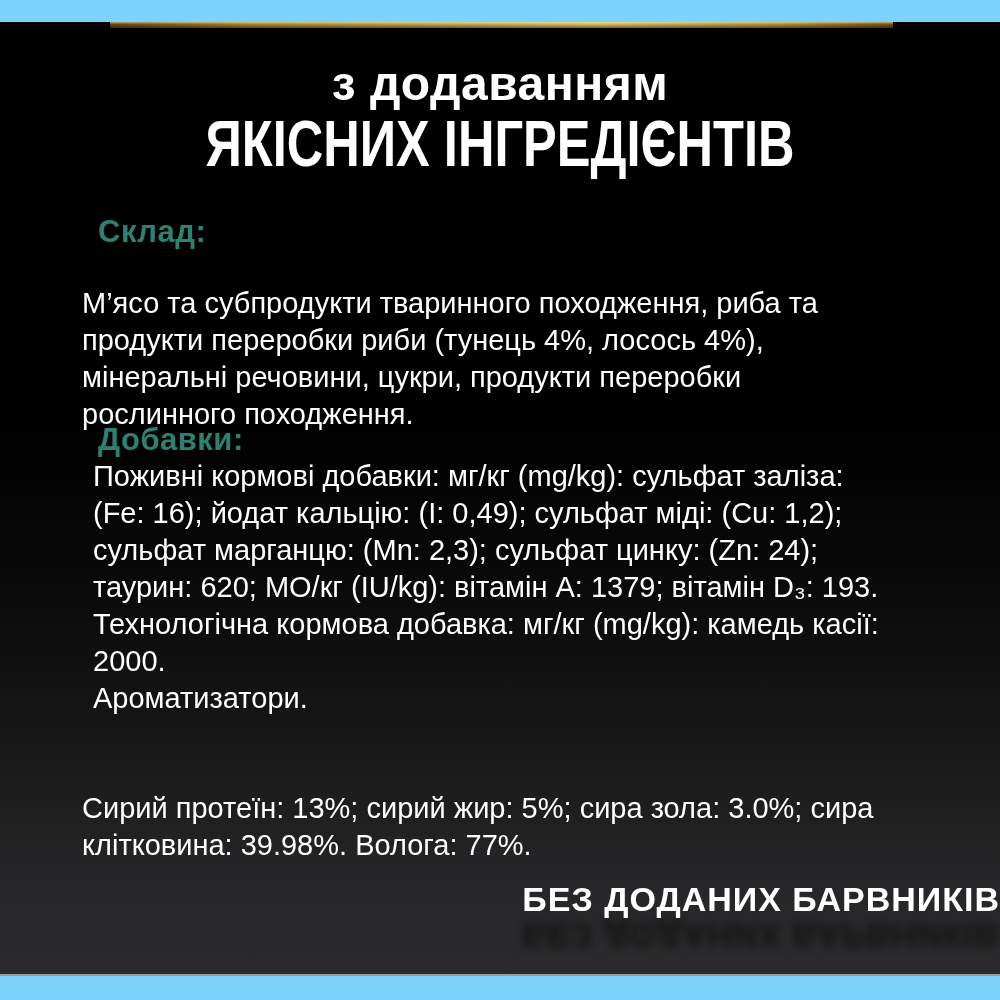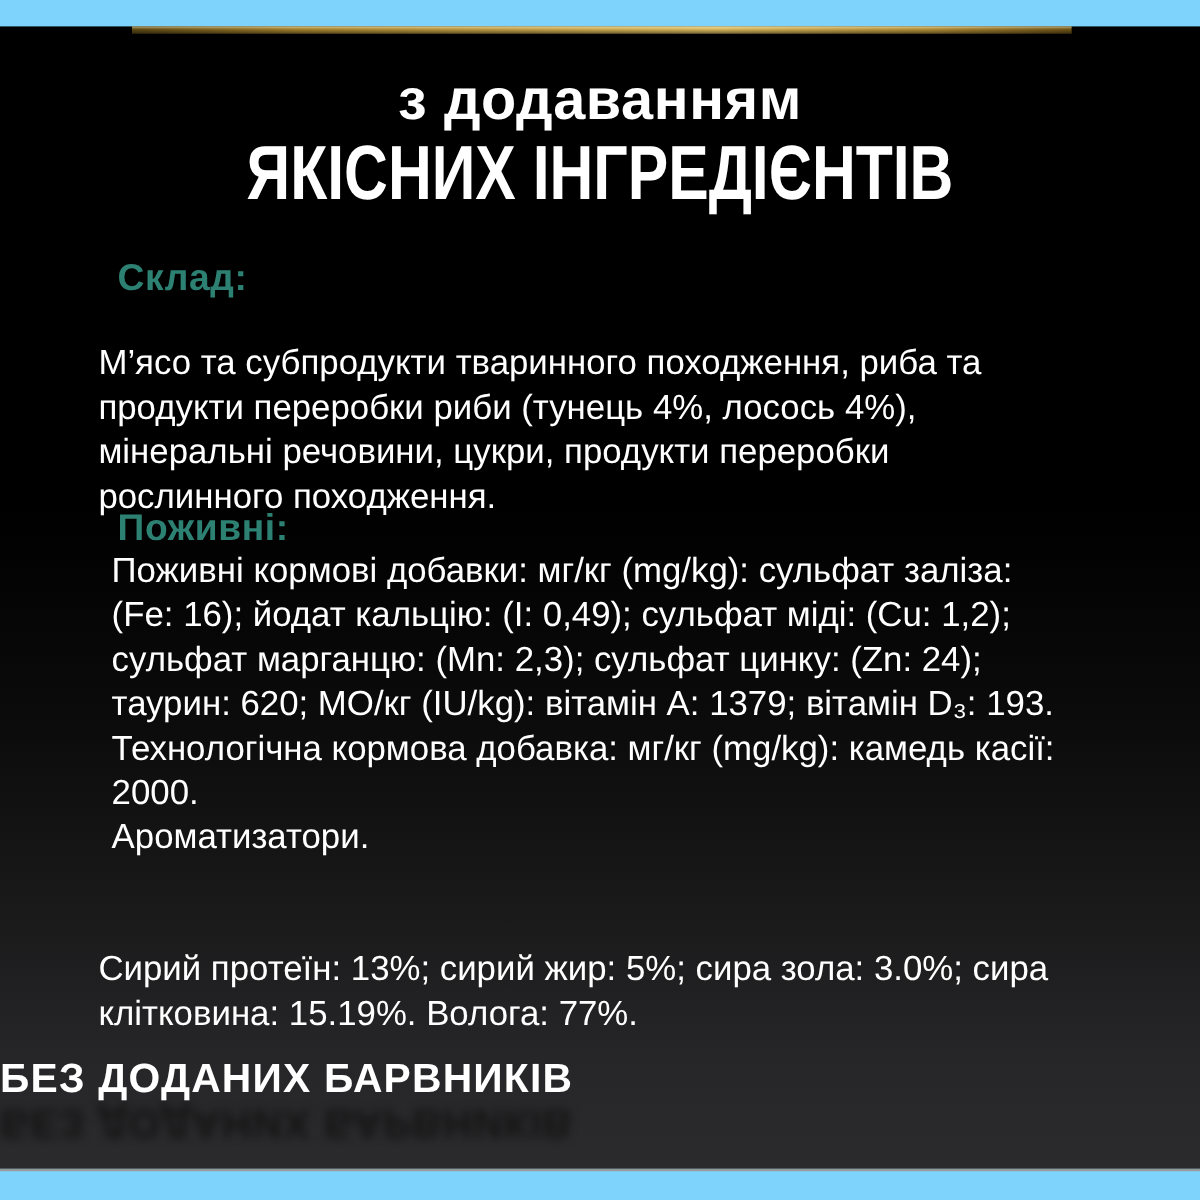--- a/index.html
+++ b/index.html
@@ -92,21 +92,21 @@
   .b-composition { top: 222px; margin-top: 41px; }
   .h-additives   { top: 386px; }
   .b-additives   { top: 436px; margin-left: 11px; }
   .h-nutrients   { top: 722px; }
   .b-nutrients   { top: 768px; }
   .footer-claim {
     position: absolute;
     left: 0;
     top: 860px;
     width: 100%;
-    text-align: left;
+    text-align: right;
     color: #ffffff;
     font-size: 34px;
     font-weight: bold;
     letter-spacing: 1px;
     line-height: 1;
   }
   .footer-claim.reflection {
     top: 897px;
     transform: scaleY(-1);
     color: #0d0d0d;
@@ -125,29 +125,29 @@
     <div class="title-sub">з додаванням</div>
 
     <div class="title-main">ЯКІСНИХ ІНГРЕДІЄНТІВ</div>
 
     <h2 class="section-heading h-composition">Склад:</h2>
     <p class="body-text b-composition">М’ясо та субпродукти тваринного походження, риба та
 продукти переробки риби (тунець 4%, лосось 4%),
 мінеральні речовини, цукри, продукти переробки
 рослинного походження.</p>
 
-    <h2 class="section-heading h-additives">Поживні:</h2>
+    <h2 class="section-heading h-additives">Добавки:</h2>
     <p class="body-text b-additives">Поживні кормові добавки: мг/кг (mg/kg): сульфат заліза:
 (Fe: 16); йодат кальцію: (I: 0,49); сульфат міді: (Cu: 1,2);
 сульфат марганцю: (Mn: 2,3); сульфат цинку: (Zn: 24);
 таурин: 620; МО/кг (IU/kg): вітамін A: 1379; вітамін D₃: 193.
 Технологічна кормова добавка: мг/кг (mg/kg): камедь касії:
 2000.
 Ароматизатори.</p>
 
     <p class="body-text b-nutrients">Сирий протеїн: 13%; сирий жир: 5%; сира зола: 3.0%; сира
-клітковина: 15.19%. Волога: 77%.</p>
+клітковина: 39.98%. Волога: 77%.</p>
 
     <div class="footer-claim reflection">БЕЗ ДОДАНИХ БАРВНИКІВ</div>
     <div class="footer-claim">БЕЗ ДОДАНИХ БАРВНИКІВ</div>
 
   </div>
 </div>
 
 </body></html>

